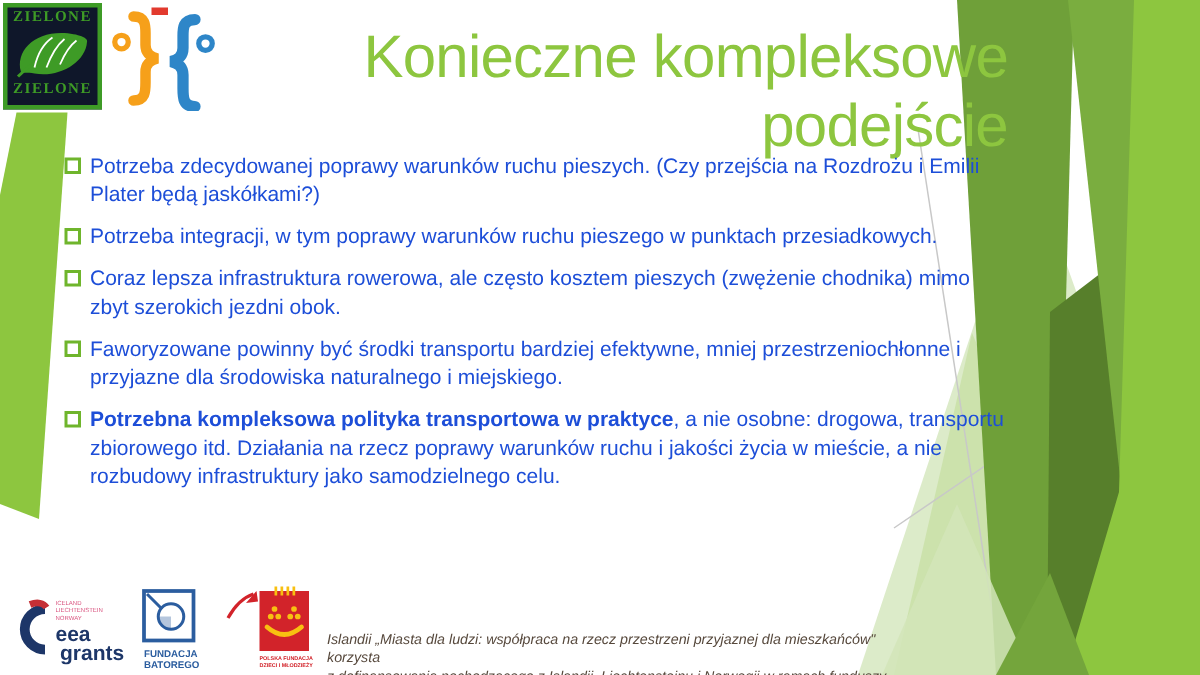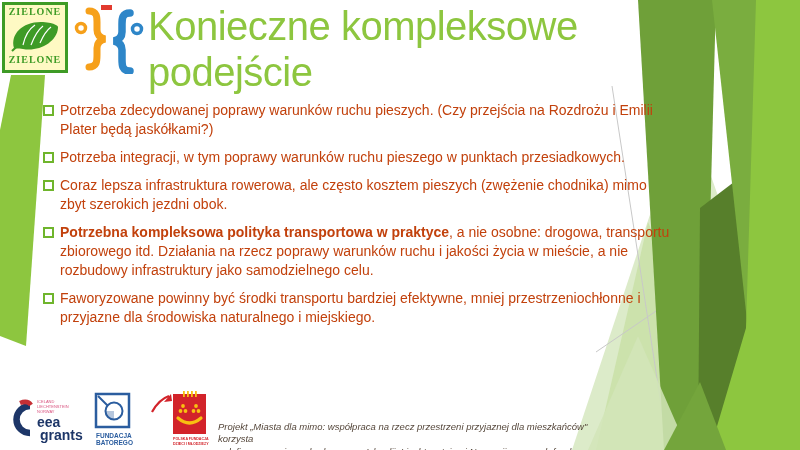--- a/index.html
+++ b/index.html
@@ -3,39 +3,39 @@
 <meta charset="utf-8">
 <style>
   html,body{margin:0;padding:0;}
   body{width:800px;height:450px;overflow:hidden;background:#fff;}
   .slide{position:relative;width:800px;height:450px;overflow:hidden;background:#fff;
          font-family:"Liberation Sans",sans-serif;}
   .deco{position:absolute;inset:0;z-index:0;}
   .content{position:absolute;inset:0;z-index:1;}
 
   
-  .zm-logo{position:absolute;left:2px;top:2px;width:66px;height:71px;background:#fef9c3;
+  .zm-logo{position:absolute;left:2px;top:2px;width:66px;height:71px;background:#0f172a;
            border:3px solid #3E9B26;box-sizing:border-box;text-align:center;z-index:2;}
   .zm-top,.zm-bottom{font-family:"Liberation Serif",serif;font-weight:bold;color:#3E9B26;
            font-size:10px;letter-spacing:1px;line-height:12px;}
   .zm-top{margin-top:1px;}
   .zm-leaf{display:block;margin:0 auto;}
 
   
   .braces-icon{position:absolute;left:74px;top:4px;width:72px;height:70px;}
 
   
-  .title{position:absolute;left:148px;top:4px;width:524px;text-align:left;
+  .title{position:absolute;left:148px;top:16px;width:524px;text-align:right;
          font-size:40px;line-height:1.14;color:var(--green-bright,#8DC63F);
          font-weight:400;letter-spacing:-0.5px;}
 
   
   .bullets{position:absolute;left:42px;top:101px;width:632px;margin:0;padding:0;list-style:none;}
   .bullets li{position:relative;padding-left:18px;margin:0 0 9px 0;
-              font-size:14px;line-height:1.36;color:#c2410c;}
+              font-size:14px;line-height:1.36;color:#1d4ed8;}
   .sq{position:absolute;left:1px;top:4px;width:7px;height:7px;
       border:2px solid #6FB52C;background:transparent;}
   .lead{font-weight:bold;}
 
   
   .logo-eea{position:absolute;left:8px;top:397px;}
   .logo-batory{position:absolute;left:94px;top:392px;}
   .logo-pfdim{position:absolute;left:150px;top:390px;}
   .caption{position:absolute;left:218px;top:421px;width:382px;
            font-style:italic;font-size:9.5px;line-height:1.3;color:#56483C;}
@@ -87,24 +87,24 @@
         <li>
     <span class="sq"></span><span class="lead"></span><span class="rest">Potrzeba zdecydowanej poprawy warunków ruchu pieszych. (Czy przejścia na Rozdrożu i Emilii Plater będą jaskółkami?)</span>
   </li>
         <li>
     <span class="sq"></span><span class="lead"></span><span class="rest">Potrzeba integracji, w tym poprawy warunków ruchu pieszego w punktach przesiadkowych.</span>
   </li>
         <li>
     <span class="sq"></span><span class="lead"></span><span class="rest">Coraz lepsza infrastruktura rowerowa, ale często kosztem pieszych (zwężenie chodnika) mimo zbyt szerokich jezdni obok.</span>
   </li>
         <li>
-    <span class="sq"></span><span class="lead">Potrzebna kompleksowa polityka transportowa w praktyce</span><span class="rest">, a nie osobne: drogowa, transportu zbiorowego itd. Działania na rzecz poprawy warunków ruchu i jakości życia w mieście, a nie rozbudowy infrastruktury jako samodzielnego celu.</span>
+    <span class="sq"></span><span class="lead"></span><span class="rest">Faworyzowane powinny być środki transportu bardziej efektywne, mniej przestrzeniochłonne i przyjazne dla środowiska naturalnego i miejskiego.</span>
   </li>
         <li>
-    <span class="sq"></span><span class="lead"></span><span class="rest">Faworyzowane powinny być środki transportu bardziej efektywne, mniej przestrzeniochłonne i przyjazne dla środowiska naturalnego i miejskiego.</span>
+    <span class="sq"></span><span class="lead">Potrzebna kompleksowa polityka transportowa w praktyce</span><span class="rest">, a nie osobne: drogowa, transportu zbiorowego itd. Działania na rzecz poprawy warunków ruchu i jakości życia w mieście, a nie rozbudowy infrastruktury jako samodzielnego celu.</span>
   </li>
       </ul>
 
     <svg class="logo-eea" width="86" height="46" viewBox="0 0 86 46">
       <path d="M22 9 A12 12 0 1 0 22 36" stroke="#1D3668" stroke-width="6.5" fill="none"></path>
       <path d="M12 6 C17 4 21 5 23 8" stroke="#C52F35" stroke-width="4.5" fill="none"></path>
       <text x="29" y="6" font-size="4" fill="#D9537F" font-family="Liberation Sans, sans-serif">ICELAND</text>
       <text x="29" y="11" font-size="4" fill="#D9537F" font-family="Liberation Sans, sans-serif">LIECHTENSTEIN</text>
       <text x="29" y="16" font-size="4" fill="#D9537F" font-family="Liberation Sans, sans-serif">NORWAY</text>
       <text x="29" y="30" font-size="14" font-weight="bold" fill="#1D3668" font-family="Liberation Sans, sans-serif">eea</text>
@@ -135,18 +135,18 @@
         <circle cx="46" cy="16" r="1.9"></circle>
           <circle cx="43.5" cy="21" r="1.9"></circle>
           <circle cx="48.5" cy="21" r="1.9"></circle>
       </g>
       <path d="M28 28 Q39.5 38 51 28" stroke="#F8C011" stroke-width="3.2" fill="none" stroke-linecap="round"></path>
       <text x="23" y="50" font-size="3.6" font-weight="bold" fill="#D2232A" font-family="Liberation Sans, sans-serif">POLSKA FUNDACJA</text>
       <text x="23" y="54.5" font-size="3.6" font-weight="bold" fill="#D2232A" font-family="Liberation Sans, sans-serif">DZIECI I MŁODZIEŻY</text>
     </svg>
 
     <div class="caption">
-      <div>Projekt „Miasta dla mimo: współpraca na rzecz przestrzeni przyjaznej dla mieszkańców" korzysta</div>
+      <div>Islandii „Miasta dla ludzi: współpraca na rzecz przestrzeni przyjaznej dla mieszkańców" korzysta</div>
       <div>z dofinansowania pochodzącego z Islandii, Liechtensteinu i Norwegii w ramach funduszy EOG.</div>
     </div>
 
   </div>
 </div>
 
 </body></html>

